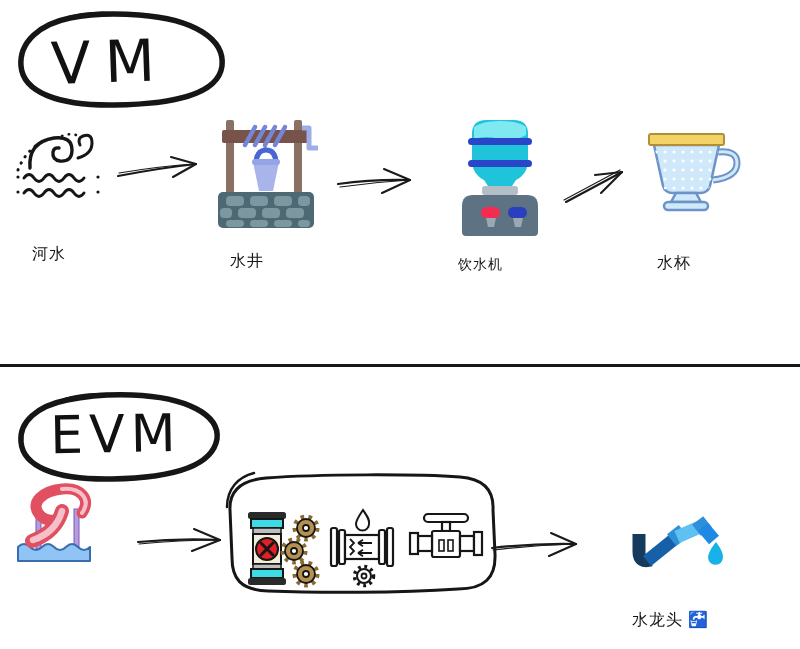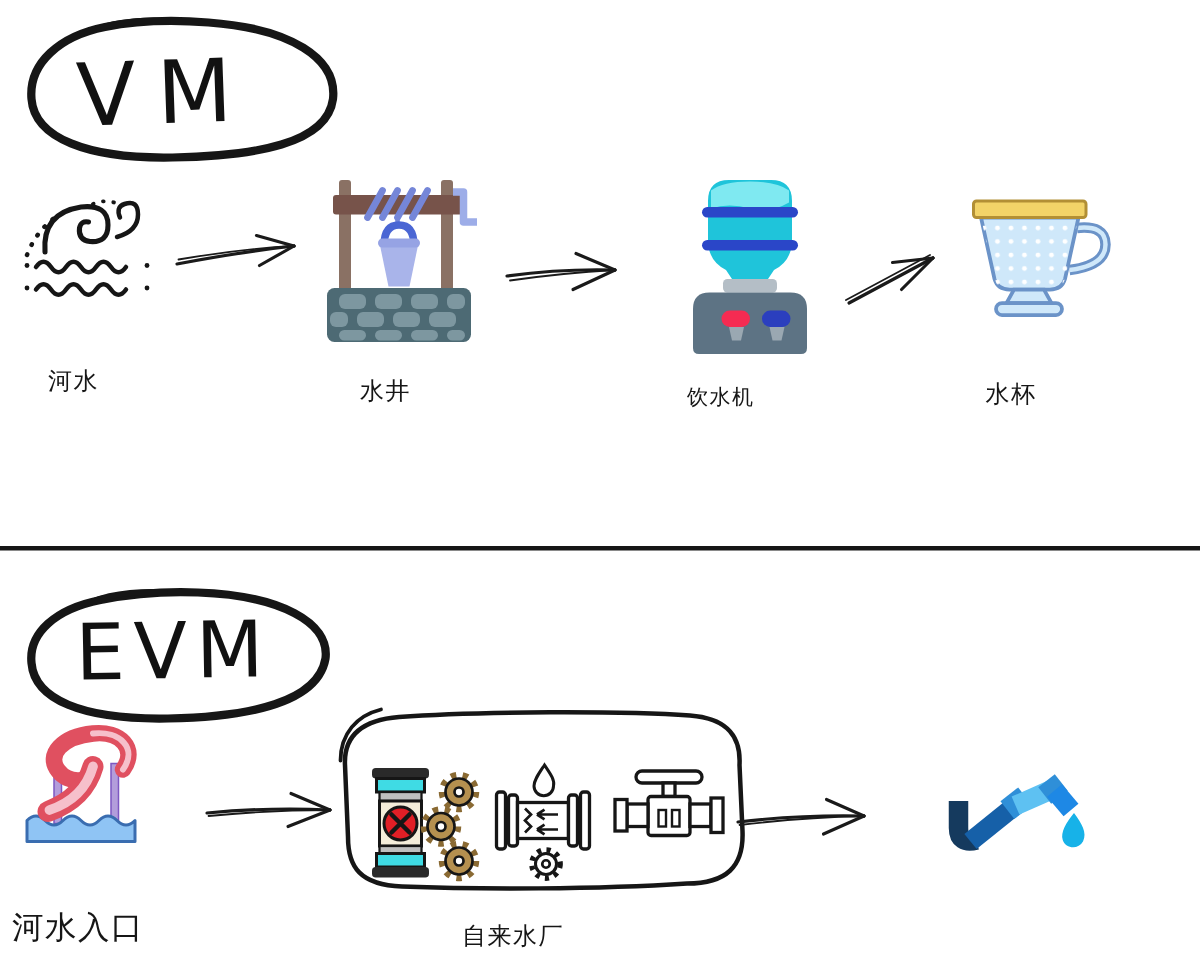--- a/index.html
+++ b/index.html
@@ -99,21 +99,21 @@
     <path d="M75,22 Q94,20 94,33 Q94,47 70,50" fill="none" stroke="#6b93c8" stroke-width="7"></path>
     <path d="M75,22 Q94,20 94,33 Q94,47 70,50" fill="none" stroke="#cfe8fa" stroke-width="3"></path>
     <path d="M11,15 L76,15 L67,56 Q65,63 57,63 L30,63 Q22,63 20,56 Z" fill="#cfe8fa" stroke="#6b93c8" stroke-width="2.5"></path>
     <path d="M11,15 L76,15 L67,56 Q65,63 57,63 L30,63 Q22,63 20,56 Z" fill="url(#dots)"></path>
     <rect x="6" y="4" width="75" height="11" rx="2" fill="#f2d368" stroke="#b28f35" stroke-width="2"></rect>
     <path d="M33,63 L53,63 L58,72 L28,72 Z" fill="#cfe8fa" stroke="#6b93c8" stroke-width="2.5"></path>
     <rect x="21" y="72" width="44" height="8" rx="4" fill="#cfe8fa" stroke="#6b93c8" stroke-width="2.5"></rect>
   </svg>
 
   <div class="lbl" style="left:32px;top:244px;">河水</div>
-  <div class="lbl" style="left:240px;top:251px;">水井</div>
+  <div class="lbl" style="left:230px;top:251px;">水井</div>
   <div class="lbl small" style="left:458px;top:256px;">饮水机</div>
   <div class="lbl" style="left:657px;top:253px;">水杯</div>
 
   <div id="divider"></div>
 
   <svg class="abs" style="left:10px;top:386px;" width="218" height="98" viewBox="0 0 218 98">
     <path class="ink" stroke-width="5.5" d="M57,14 C27,20 9,36 11,56 C13,80 44,94 102,93 C157,92 202,82 207,53 C210,29 177,11 122,9 C97,8 77,10 57,14 Z"></path>
     <path class="ink" stroke-width="4" d="M52,15 C66,9 88,8 100,9"></path>
     <text class="handtitle" x="106" y="66" font-size="52" text-anchor="middle" letter-spacing="6" transform="rotate(-1 106 52)">EVM</text>
   </svg>
@@ -195,22 +195,21 @@
   <svg class="abs" style="left:626px;top:514px;" width="102" height="62" viewBox="0 0 102 62">
     <path d="M13,20 L13,38 Q13,49 25,46" fill="none" stroke="#153a5e" stroke-width="13"></path>
     <path d="M21,47 L52,22" fill="none" stroke="#1660a8" stroke-width="13"></path>
     <rect x="44" y="14" width="15" height="15" fill="#2f8fd8" transform="rotate(-38 51.5 21.5)"></rect>
     <path d="M51,23 L76,12" fill="none" stroke="#5ec1f2" stroke-width="13"></path>
     <rect x="69" y="5" width="14" height="14" fill="#2f8fd8" transform="rotate(-38 76 12)"></rect>
     <path d="M77,13 L88,26" fill="none" stroke="#1e88e5" stroke-width="13"></path>
     <path d="M90,28 C95,35 99,41 96,47 C93,52.5 84.5,52 82.5,46 C80.8,41 85,34 90,28 Z" fill="#17b2e8"></path>
   </svg>
 
-  <div class="lbl" style="left:8px;top:604px;font-size:21px;">河水入口</div>
-  <div class="lbl" style="left:308px;top:614px;">自来水厂</div>
+  <div class="lbl" style="left:632px;top:610px;">水龙头 🚰</div>
 
   <svg class="abs" style="left:0;top:0;pointer-events:none;" width="800" height="649" viewBox="0 0 800 649">
     <g stroke="#1a1a1a" stroke-width="2.1" fill="none" stroke-linecap="round">
       <g>
         <path d="M118,176 Q160,168 196,164"></path>
         <path d="M119,173 Q160,166 196,164" stroke-width="1.2"></path>
         <path d="M196,164 L171,157"></path>
         <path d="M196,164 L173,177"></path>
       </g>
       <g>

